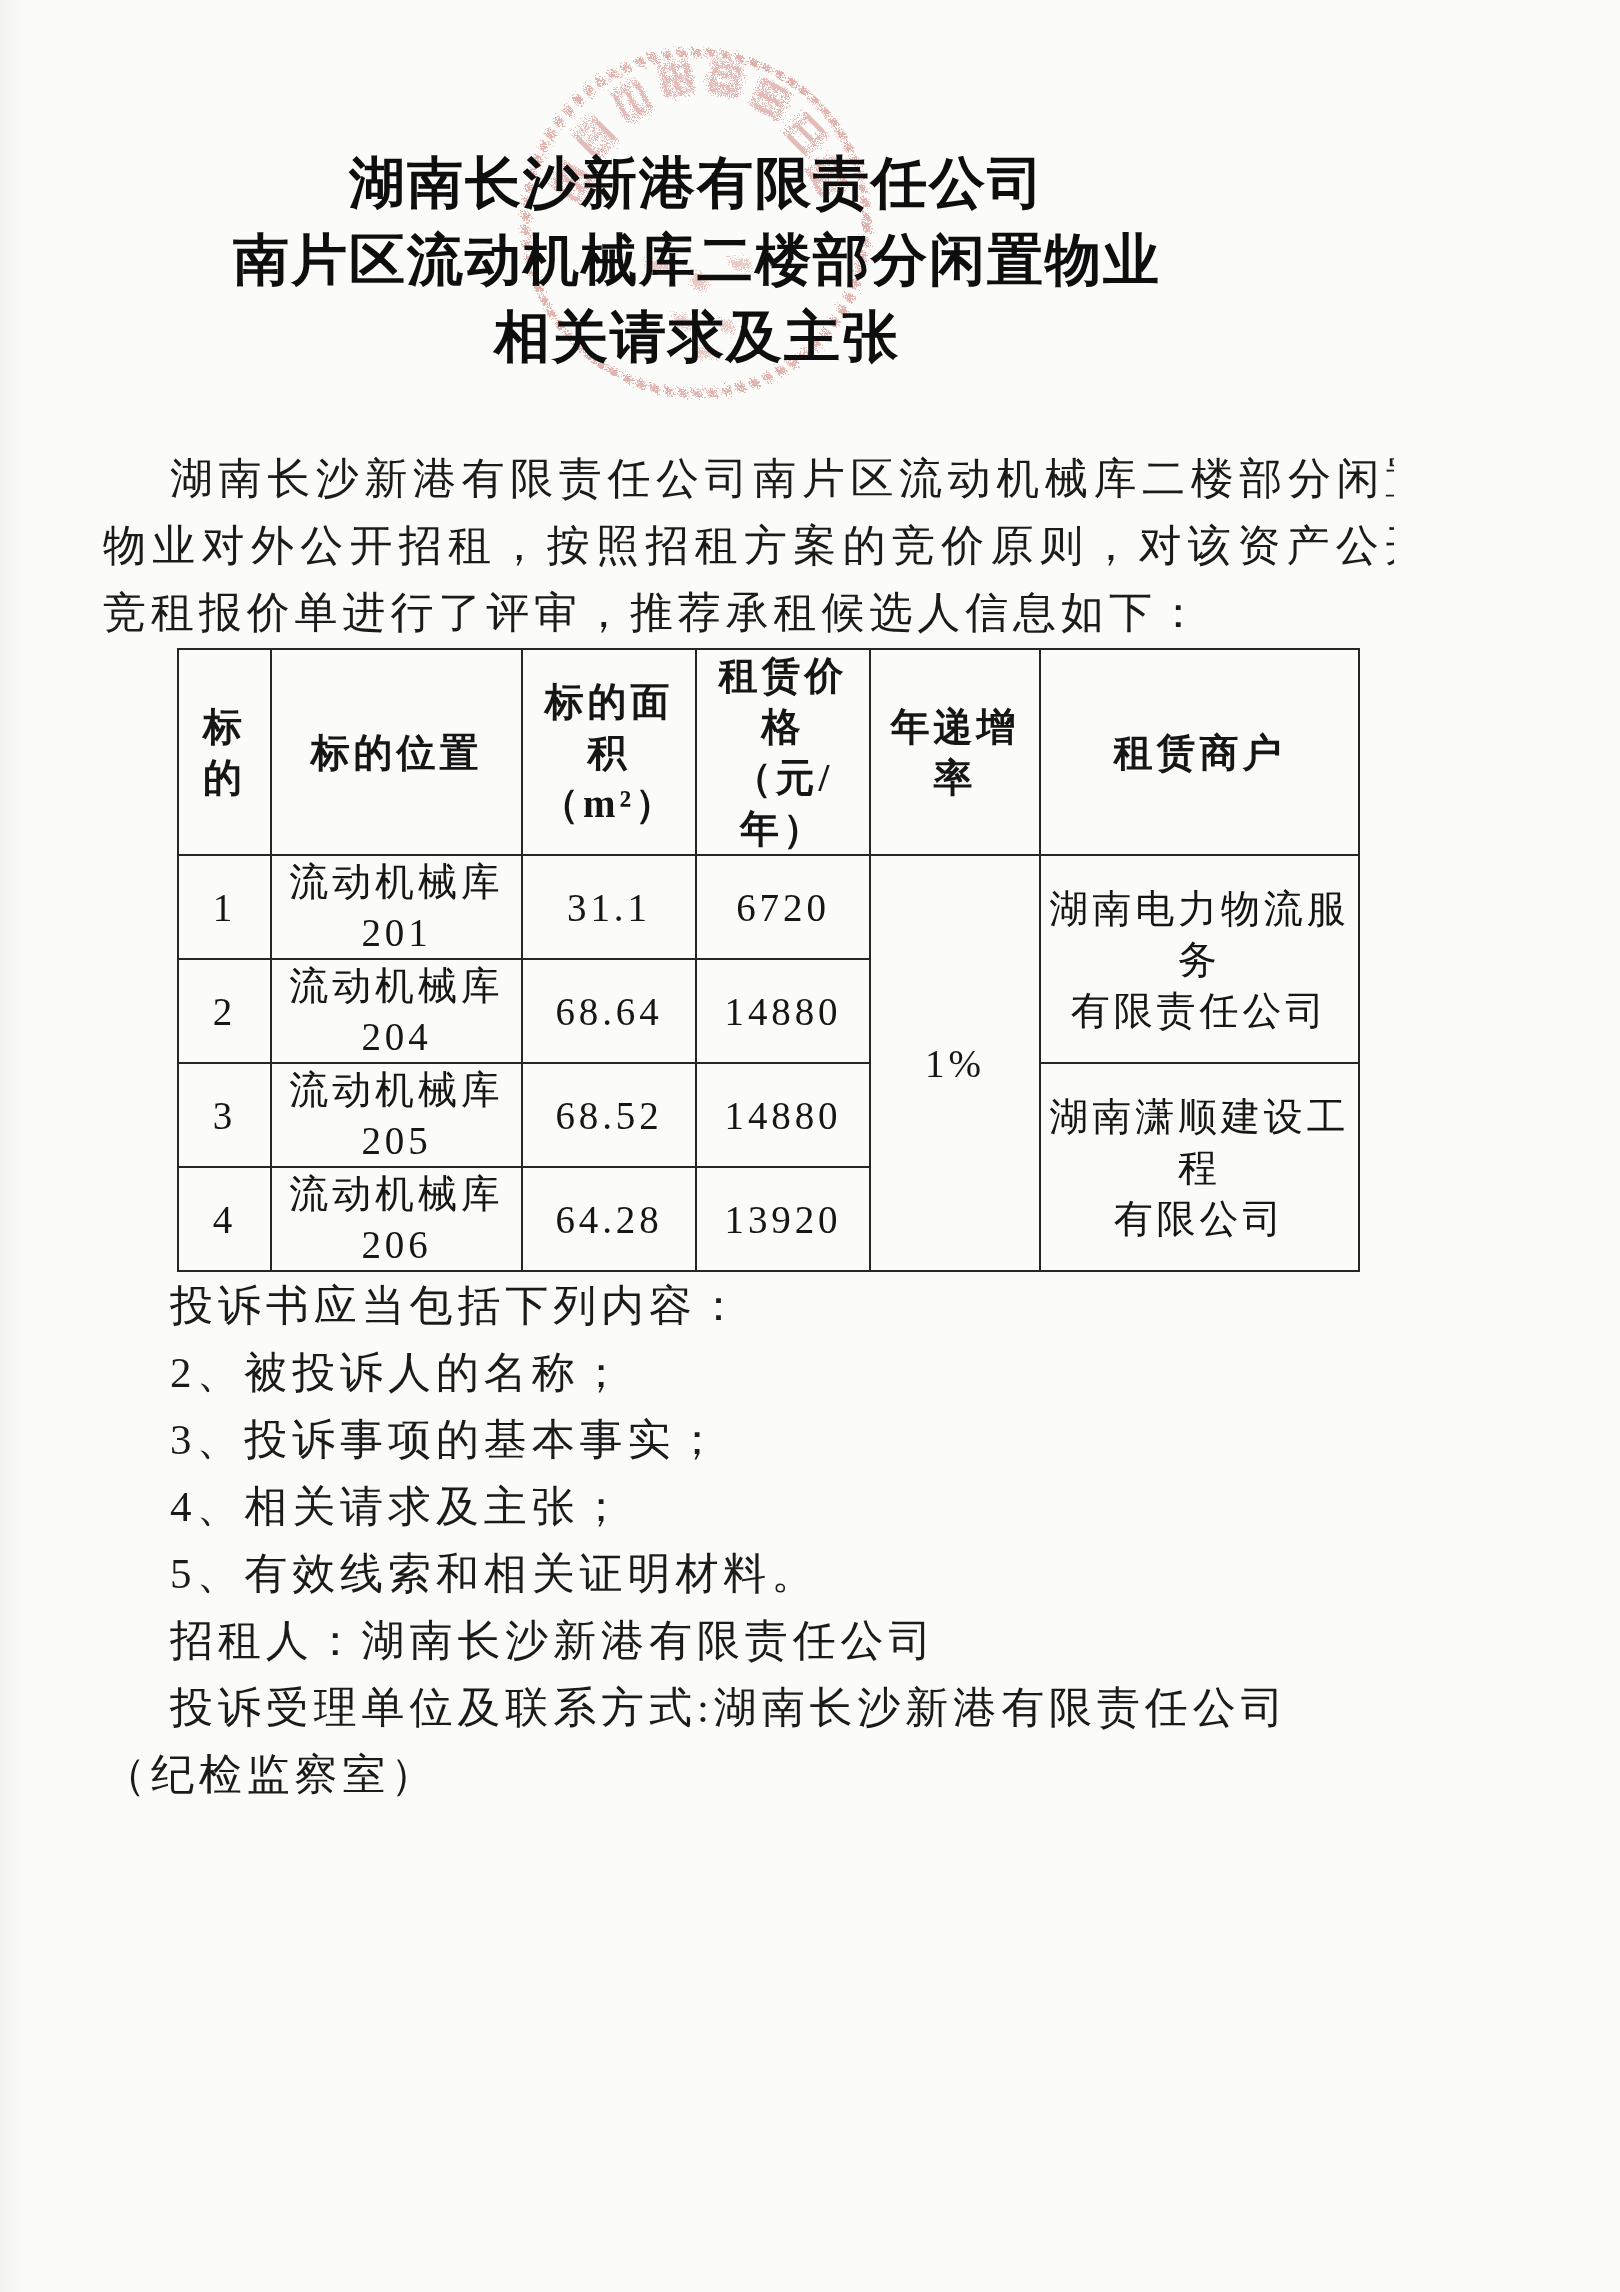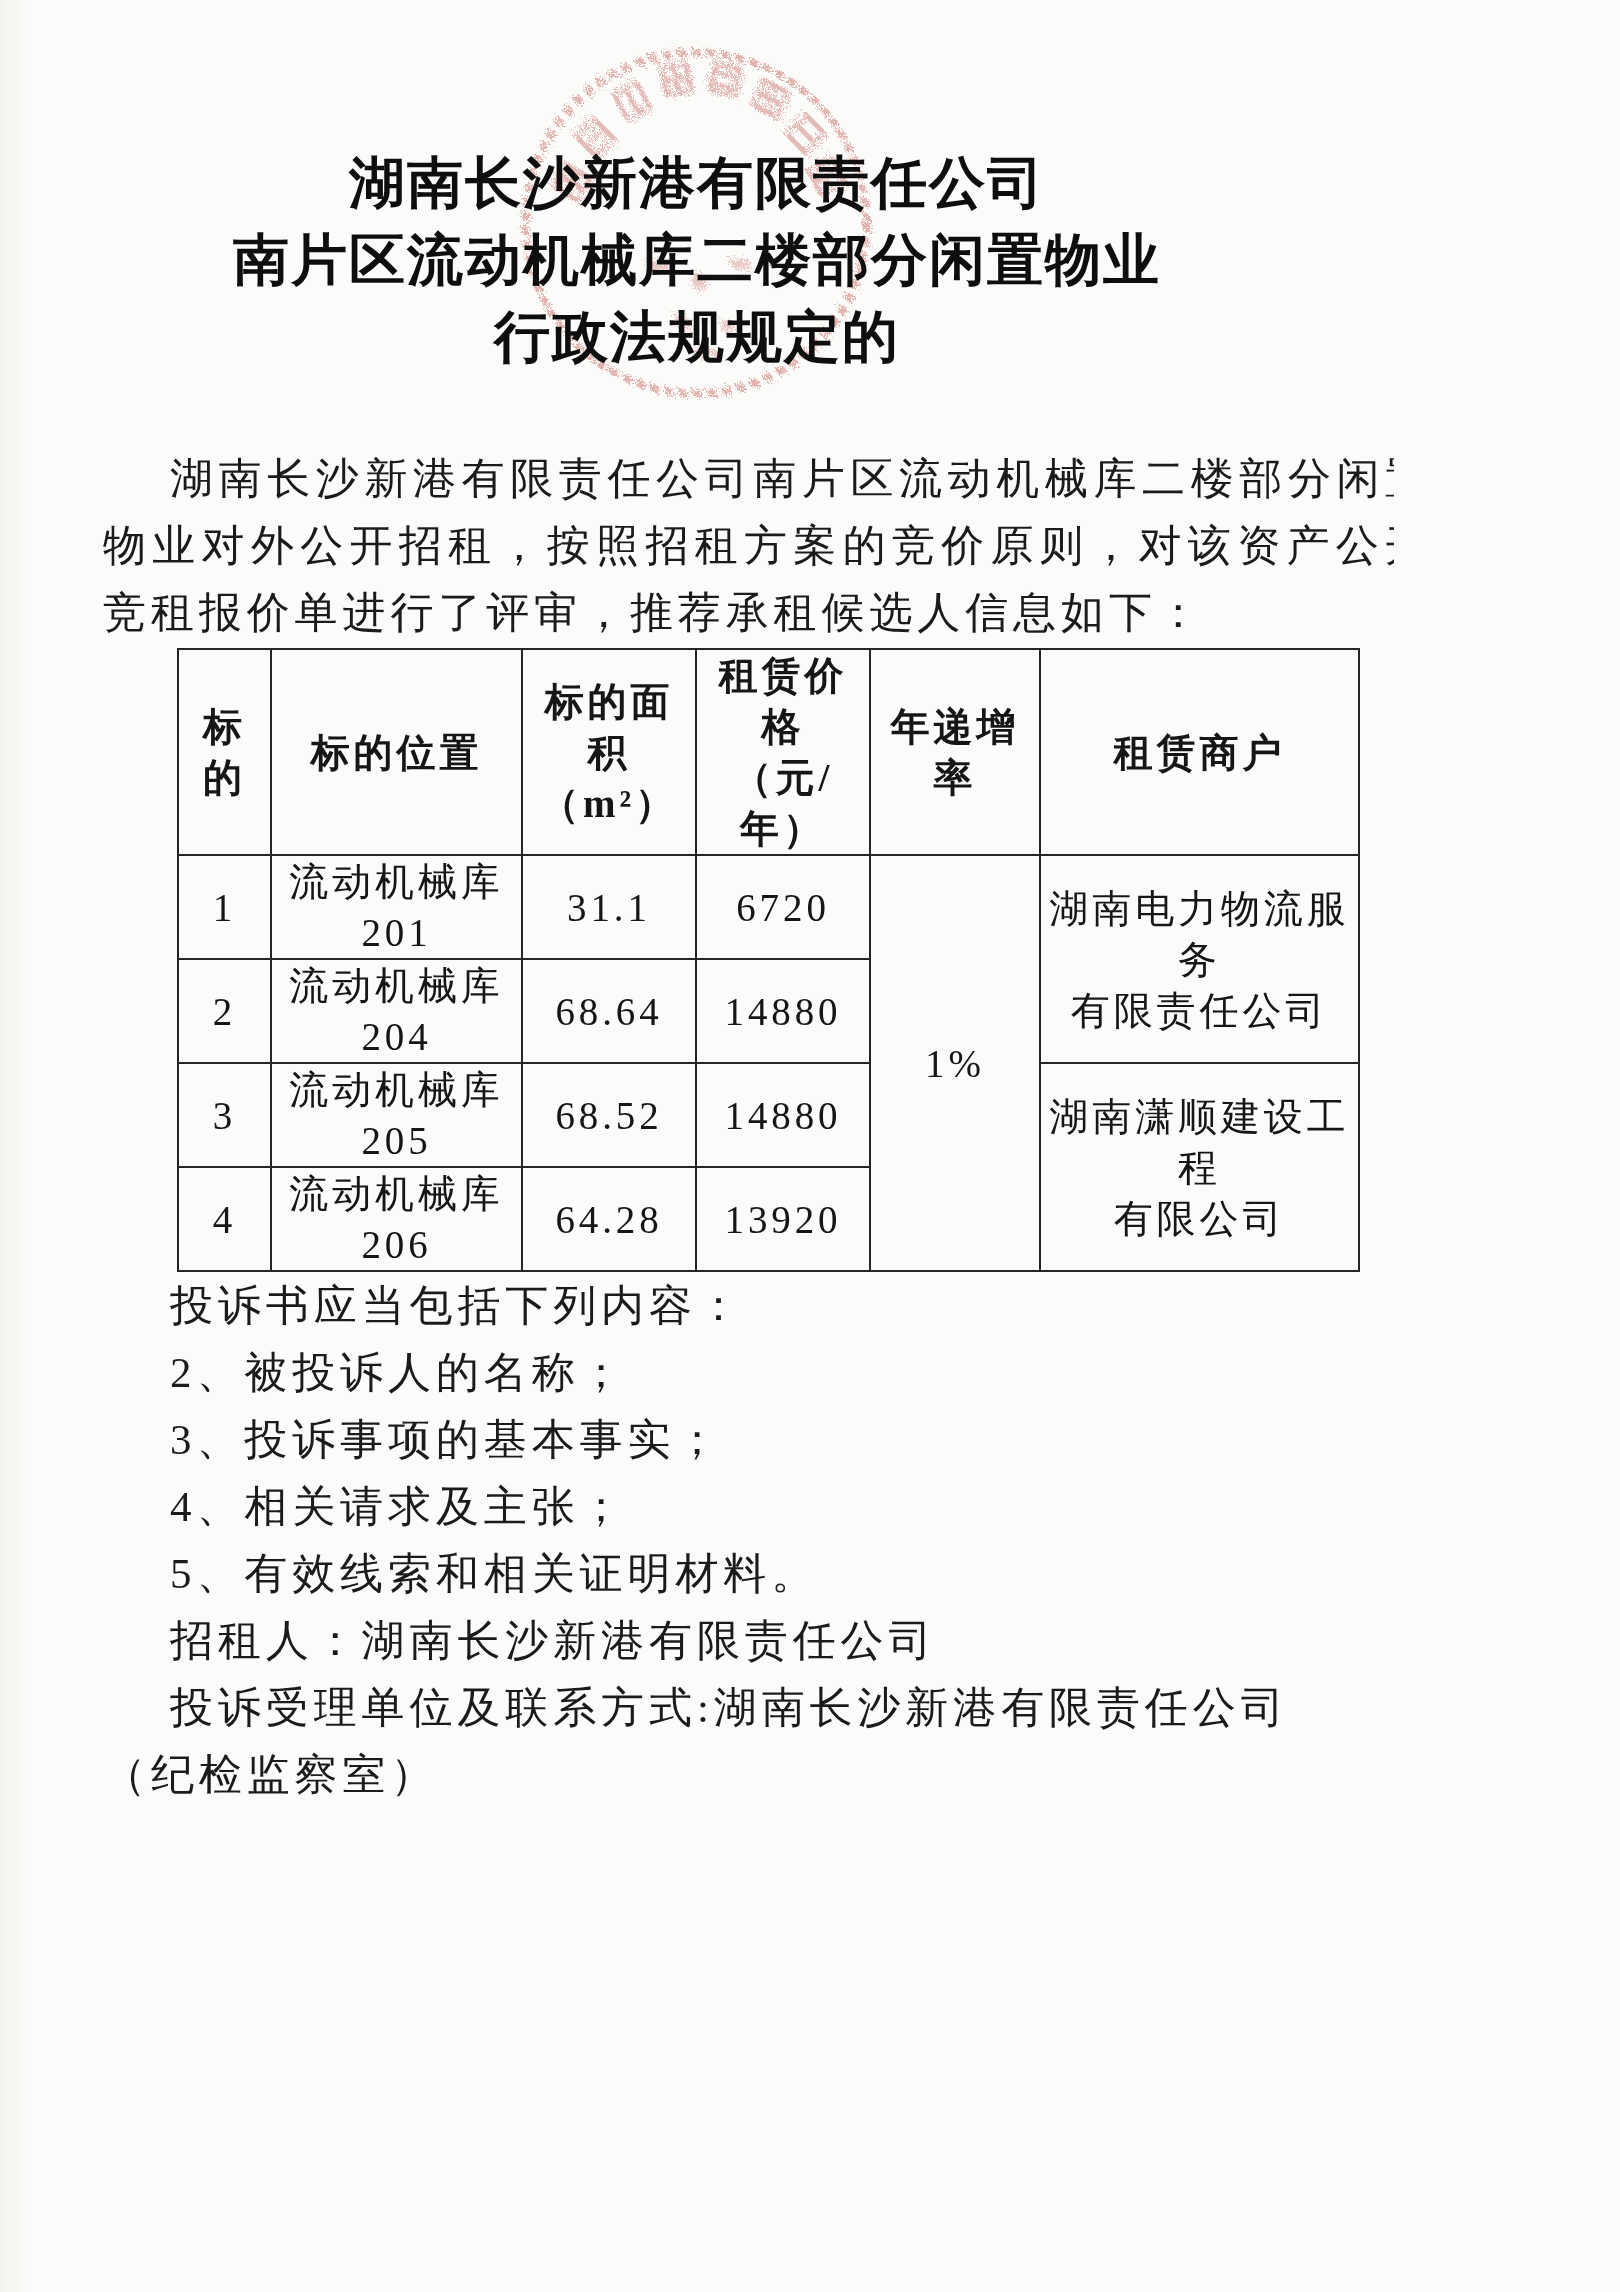--- a/index.html
+++ b/index.html
@@ -124,21 +124,21 @@
       <rect x="236" y="238" width="20" height="9"></rect>
       <rect x="178" y="296" width="16" height="12"></rect>
       <rect x="226" y="300" width="12" height="12"></rect>
       <rect x="198" y="330" width="26" height="8"></rect>
     </g>
   </svg>
 
   <h1 class="title">
     <div>湖南长沙新港有限责任公司</div>
     <div>南片区流动机械库二楼部分闲置物业</div>
-    <div>行政法规规定的</div>
+    <div>相关请求及主张</div>
   </h1>
 
   <div class="content">
 
     <p class="para indent">湖南长沙新港有限责任公司南片区流动机械库二楼部分闲置物业对外公开招租，按照招租方案的竞价原则，对该资产公开竞租报价单进行了评审，推荐承租候选人信息如下：</p>
 
     <table class="bid">
       <colgroup>
         <col style="width:93px">
           <col style="width:251px">

